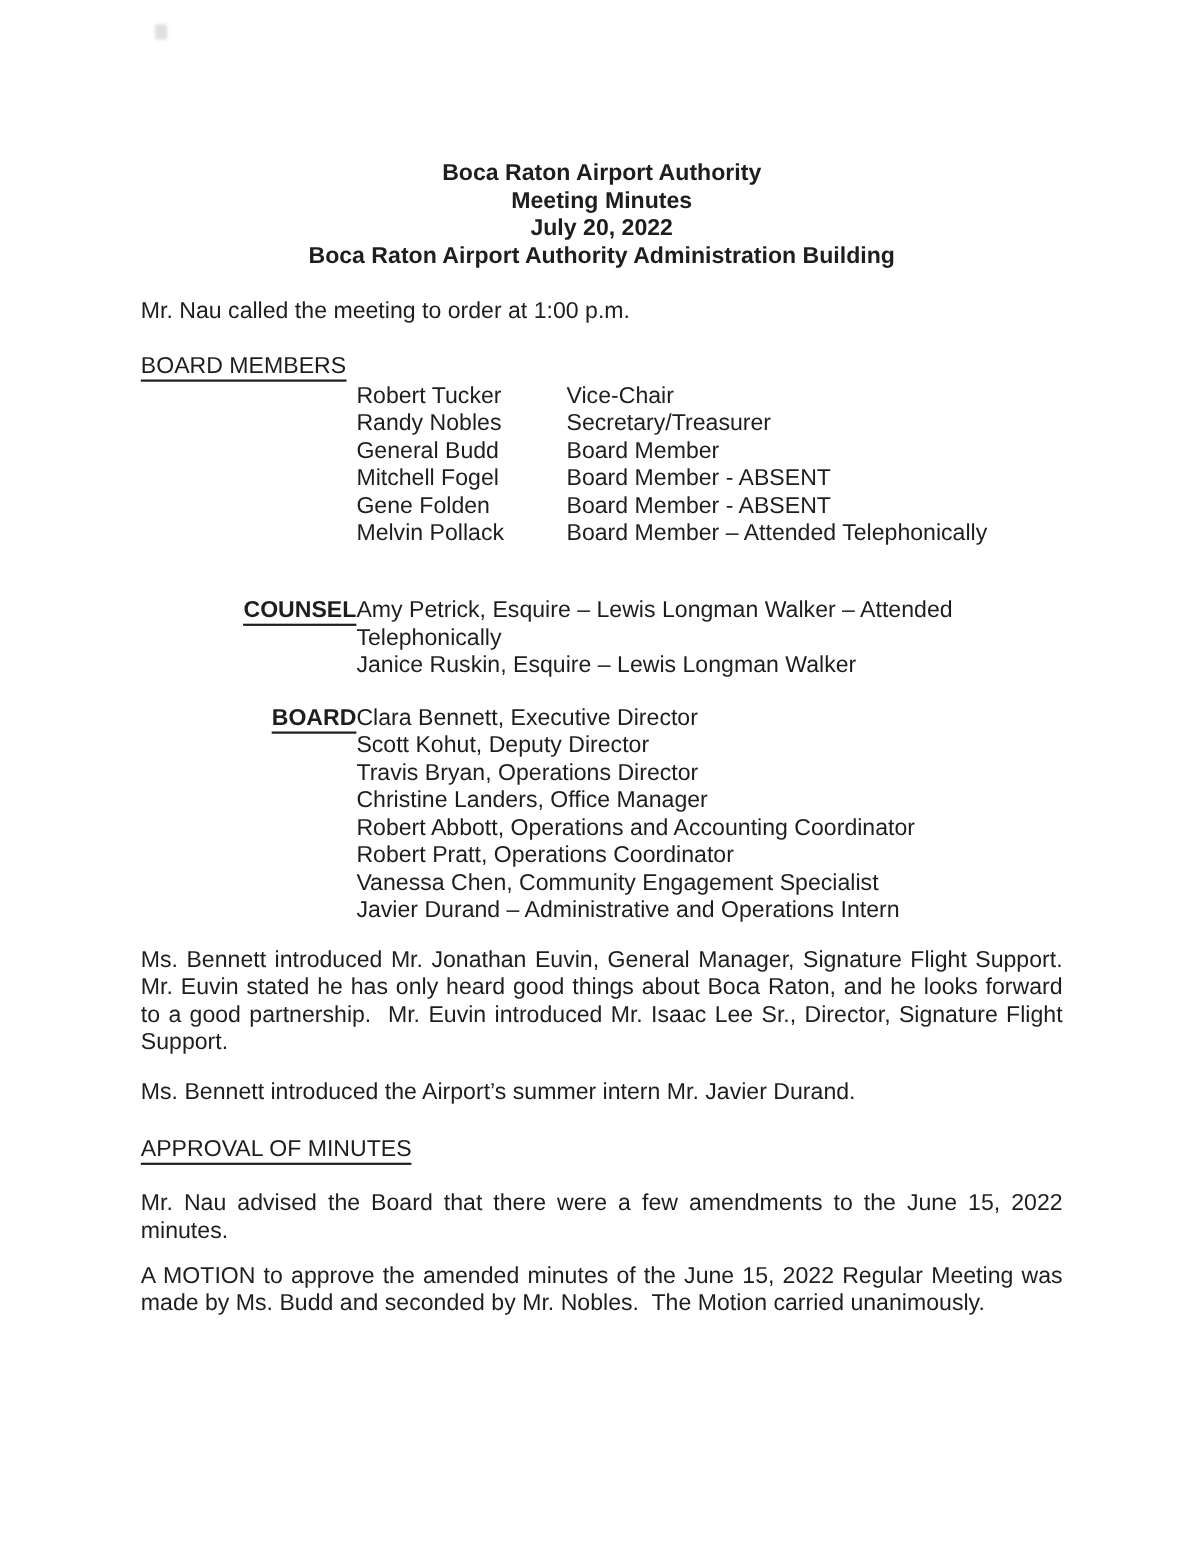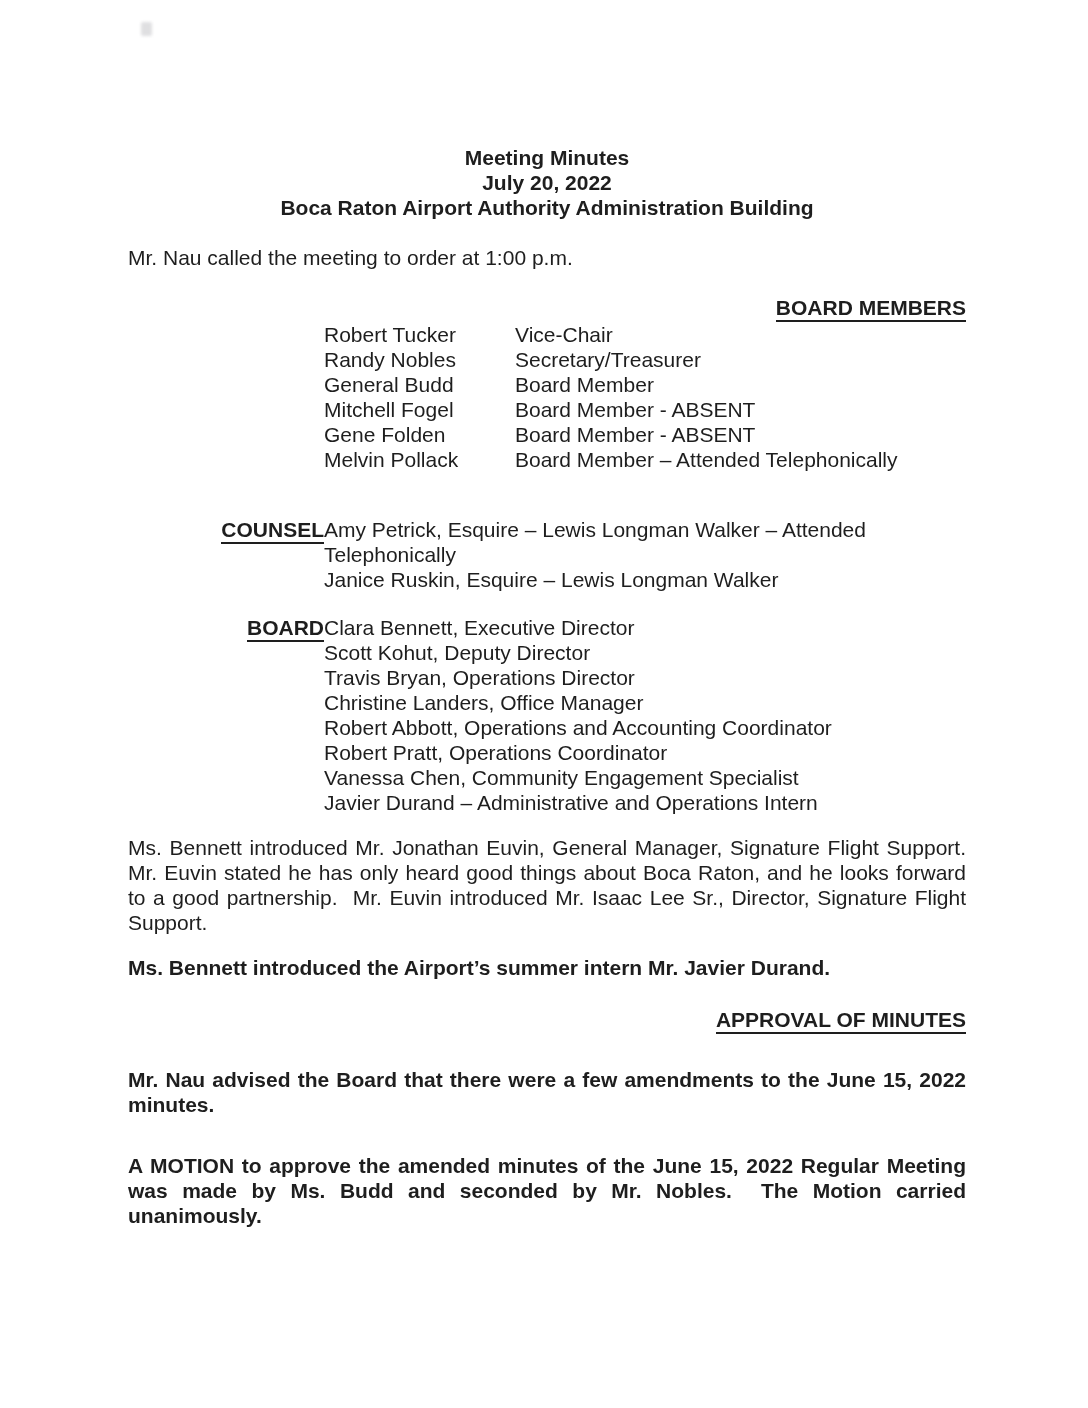--- a/index.html
+++ b/index.html
@@ -35,22 +35,21 @@
     border-radius: 2px;
   }
   .title-block {
     text-align: center;
     font-weight: bold;
   }
   .opening {
     margin-top: 25px;
   }
   .section-heading {
-    font-weight: bold;
-    text-align: right;
+    font-weight: normal;
   }
   .section-heading > span {
     display: inline-block;
     border-bottom: 2px solid #1e1e1e;
     padding-bottom: 0px;
   }
   .board-heading { margin-top: 25px; }
   .board-row {
     display: flex;
   }
@@ -80,36 +79,37 @@
     flex: 1 1 auto;
   }
   .counsel-section { margin-top: 45px; }
   .staff-section { margin-top: 23px; }
   .para {
     text-align: justify;
     text-align-last: left;
     white-space: pre-wrap;
   }
   .para-intro1 { margin-top: 20px; }
-  .para-intro2 { margin-top: 20px; font-weight: bold; }
+  .para-intro2 { margin-top: 20px; }
   .approval-heading { margin-top: 27px; }
-  .para-amendments { margin-top: 33px; font-weight: bold; }
+  .para-amendments { margin-top: 22px; }
   .para-motion {
-    margin-top: 36px;
-    font-weight: bold;
+    margin-top: 16px;
+    font-weight: normal;
   }
 </style>
 </head>
 <body>
 
 <div class="scan-artifact"></div>
 
 <div class="page">
 
   <div class="title-block">
+    <div>Boca Raton Airport Authority</div>
     <div>Meeting Minutes</div>
     <div>July 20, 2022</div>
     <div>Boca Raton Airport Authority Administration Building</div>
   </div>
 
   <div class="opening">Mr. Nau called the meeting to order at 1:00 p.m.</div>
 
   <div class="section-heading board-heading">
     <span>BOARD MEMBERS</span>
   </div>

